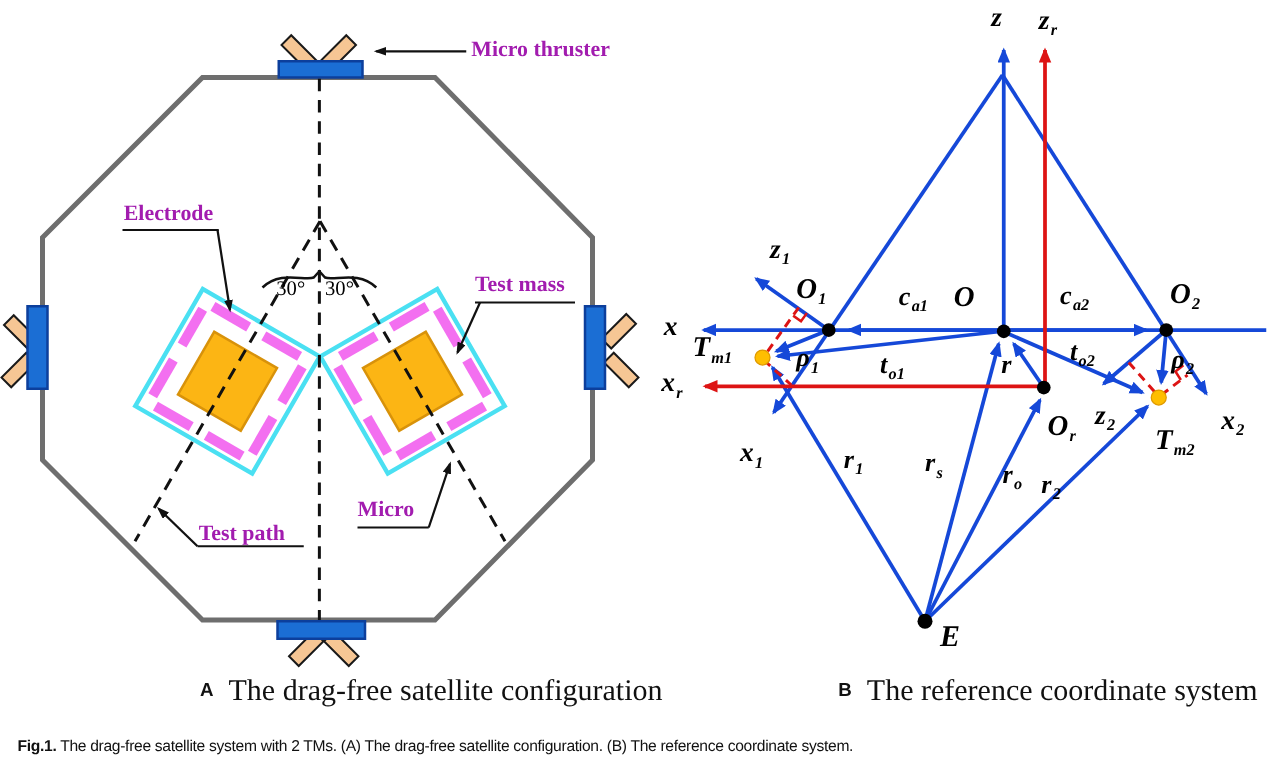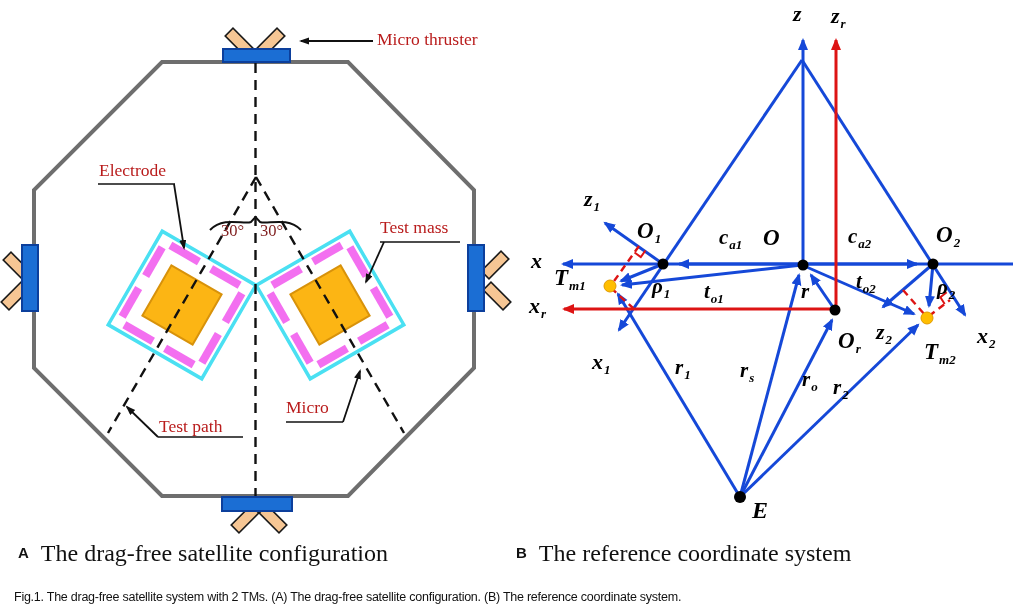--- a/index.html
+++ b/index.html
@@ -1,40 +1,40 @@
 <!DOCTYPE html>
 <html><head>
 <meta charset="utf-8">
 <style>
   html,body{margin:0;padding:0;background:#ffffff;}
   #page{position:relative;width:1024px;height:610px;background:#ffffff;overflow:hidden;
         font-family:"Liberation Serif",serif;}
   #diagram{position:absolute;left:0;top:0;}
   
-  .alab{position:absolute;font-family:"Liberation Serif",serif;font-weight:normal;
-        font-size:17.5px;color:#b91c1c;line-height:1;white-space:nowrap;}
+  .alab{position:absolute;font-family:"Liberation Serif",serif;font-weight:bold;
+        font-size:17.5px;color:#a21caf;line-height:1;white-space:nowrap;}
   .deg{position:absolute;font-family:"Liberation Serif",serif;font-size:16.5px;
-       color:#7f1d1d;line-height:1;white-space:nowrap;}
+       color:#000000;line-height:1;white-space:nowrap;}
   
   .lab{position:absolute;font-family:"Liberation Serif",serif;font-weight:bold;
        font-style:italic;font-size:21px;color:#000;line-height:1;white-space:nowrap;}
   .lab sub{font-size:13px;font-style:italic;vertical-align:-5px;margin-left:1px;line-height:1;}
   .lab.ax{font-size:22px;}
   .lab.big{font-size:23px;}
   .lab.huge{font-size:24px;}
   
-  .pcap{position:absolute;text-align:left;line-height:1;white-space:nowrap;color:#111;}
+  .pcap{position:absolute;text-align:right;line-height:1;white-space:nowrap;color:#111;}
   .pcap .letter{font-family:"Liberation Sans",sans-serif;font-weight:bold;font-size:15px;
                 vertical-align:3px;margin-right:12px;}
   .pcap .ctext{font-family:"Liberation Serif",serif;font-size:24px;}
   
   #figcap{position:absolute;left:2px;top:591px;width:1020px;
           font-family:"Liberation Sans",sans-serif;font-size:12.5px;color:#111;
           letter-spacing:-0.25px;line-height:1.1;white-space:nowrap;}
-  #figcap .bold{font-weight:normal;padding-left:12px;}
+  #figcap .bold{font-weight:bold;padding-left:12px;}
 </style>
 </head>
 <body>
 
 <div id="page">
 
 <svg id="diagram" width="1024" height="610" viewBox="0 0 1024 610">
   <defs>
     <marker id="mBlue" markerUnits="userSpaceOnUse" markerWidth="14" markerHeight="12" refX="10" refY="5" orient="auto">
           <path d="M0,0 L12,5 L0,10 Z" fill="#1548d8"></path>
@@ -170,26 +170,26 @@
 <span class="lab ax" style="left:793px;top:3px"><span>z</span></span>
 <span class="lab ax" style="left:831px;top:5px"><span>z</span><sub>r</sub></span>
 <span class="lab ax" style="left:531px;top:250px"><span>x</span></span>
 <span class="lab ax" style="left:529px;top:295px"><span>x</span><sub>r</sub></span>
 <span class="lab big" style="left:637px;top:219px"><span>O</span><sub>1</sub></span>
 <span class="lab" style="left:719px;top:227px"><span>c</span><sub>a1</sub></span>
 <span class="lab big" style="left:763px;top:226px"><span>O</span></span>
 <span class="lab" style="left:848px;top:226px"><span>c</span><sub>a2</sub></span>
 <span class="lab big" style="left:936px;top:223px"><span>O</span><sub>2</sub></span>
 <span class="lab big" style="left:554px;top:266px"><span>T</span><sub>m1</sub></span>
-<span class="lab" style="left:652px;top:276px"><span>ρ</span><sub>1</sub></span>
+<span class="lab" style="left:637px;top:276px"><span>ρ</span><sub>1</sub></span>
 <span class="lab" style="left:704px;top:281px"><span>t</span><sub>o1</sub></span>
 <span class="lab" style="left:801px;top:281px"><span>r</span></span>
 <span class="lab" style="left:856px;top:271px"><span>t</span><sub>o2</sub></span>
 <span class="lab" style="left:937px;top:277px"><span>ρ</span><sub>2</sub></span>
-<span class="lab ax" style="left:584px;top:188px"><span>z</span><sub>1</sub></span>
+<span class="lab ax" style="left:616px;top:188px"><span>z</span><sub>1</sub></span>
 <span class="lab ax" style="left:592px;top:351px"><span>x</span><sub>1</sub></span>
 <span class="lab big" style="left:838px;top:329px"><span>O</span><sub>r</sub></span>
 <span class="lab ax" style="left:876px;top:321px"><span>z</span><sub>2</sub></span>
 <span class="lab big" style="left:924px;top:340px"><span>T</span><sub>m2</sub></span>
 <span class="lab ax" style="left:977px;top:325px"><span>x</span><sub>2</sub></span>
 <span class="lab" style="left:675px;top:357px"><span>r</span><sub>1</sub></span>
 <span class="lab" style="left:740px;top:360px"><span>r</span><sub>s</sub></span>
 <span class="lab" style="left:802px;top:369px"><span>r</span><sub>o</sub></span>
 <span class="lab" style="left:833px;top:377px"><span>r</span><sub>2</sub></span>
 <span class="lab huge" style="left:752px;top:498px"><span>E</span></span>

